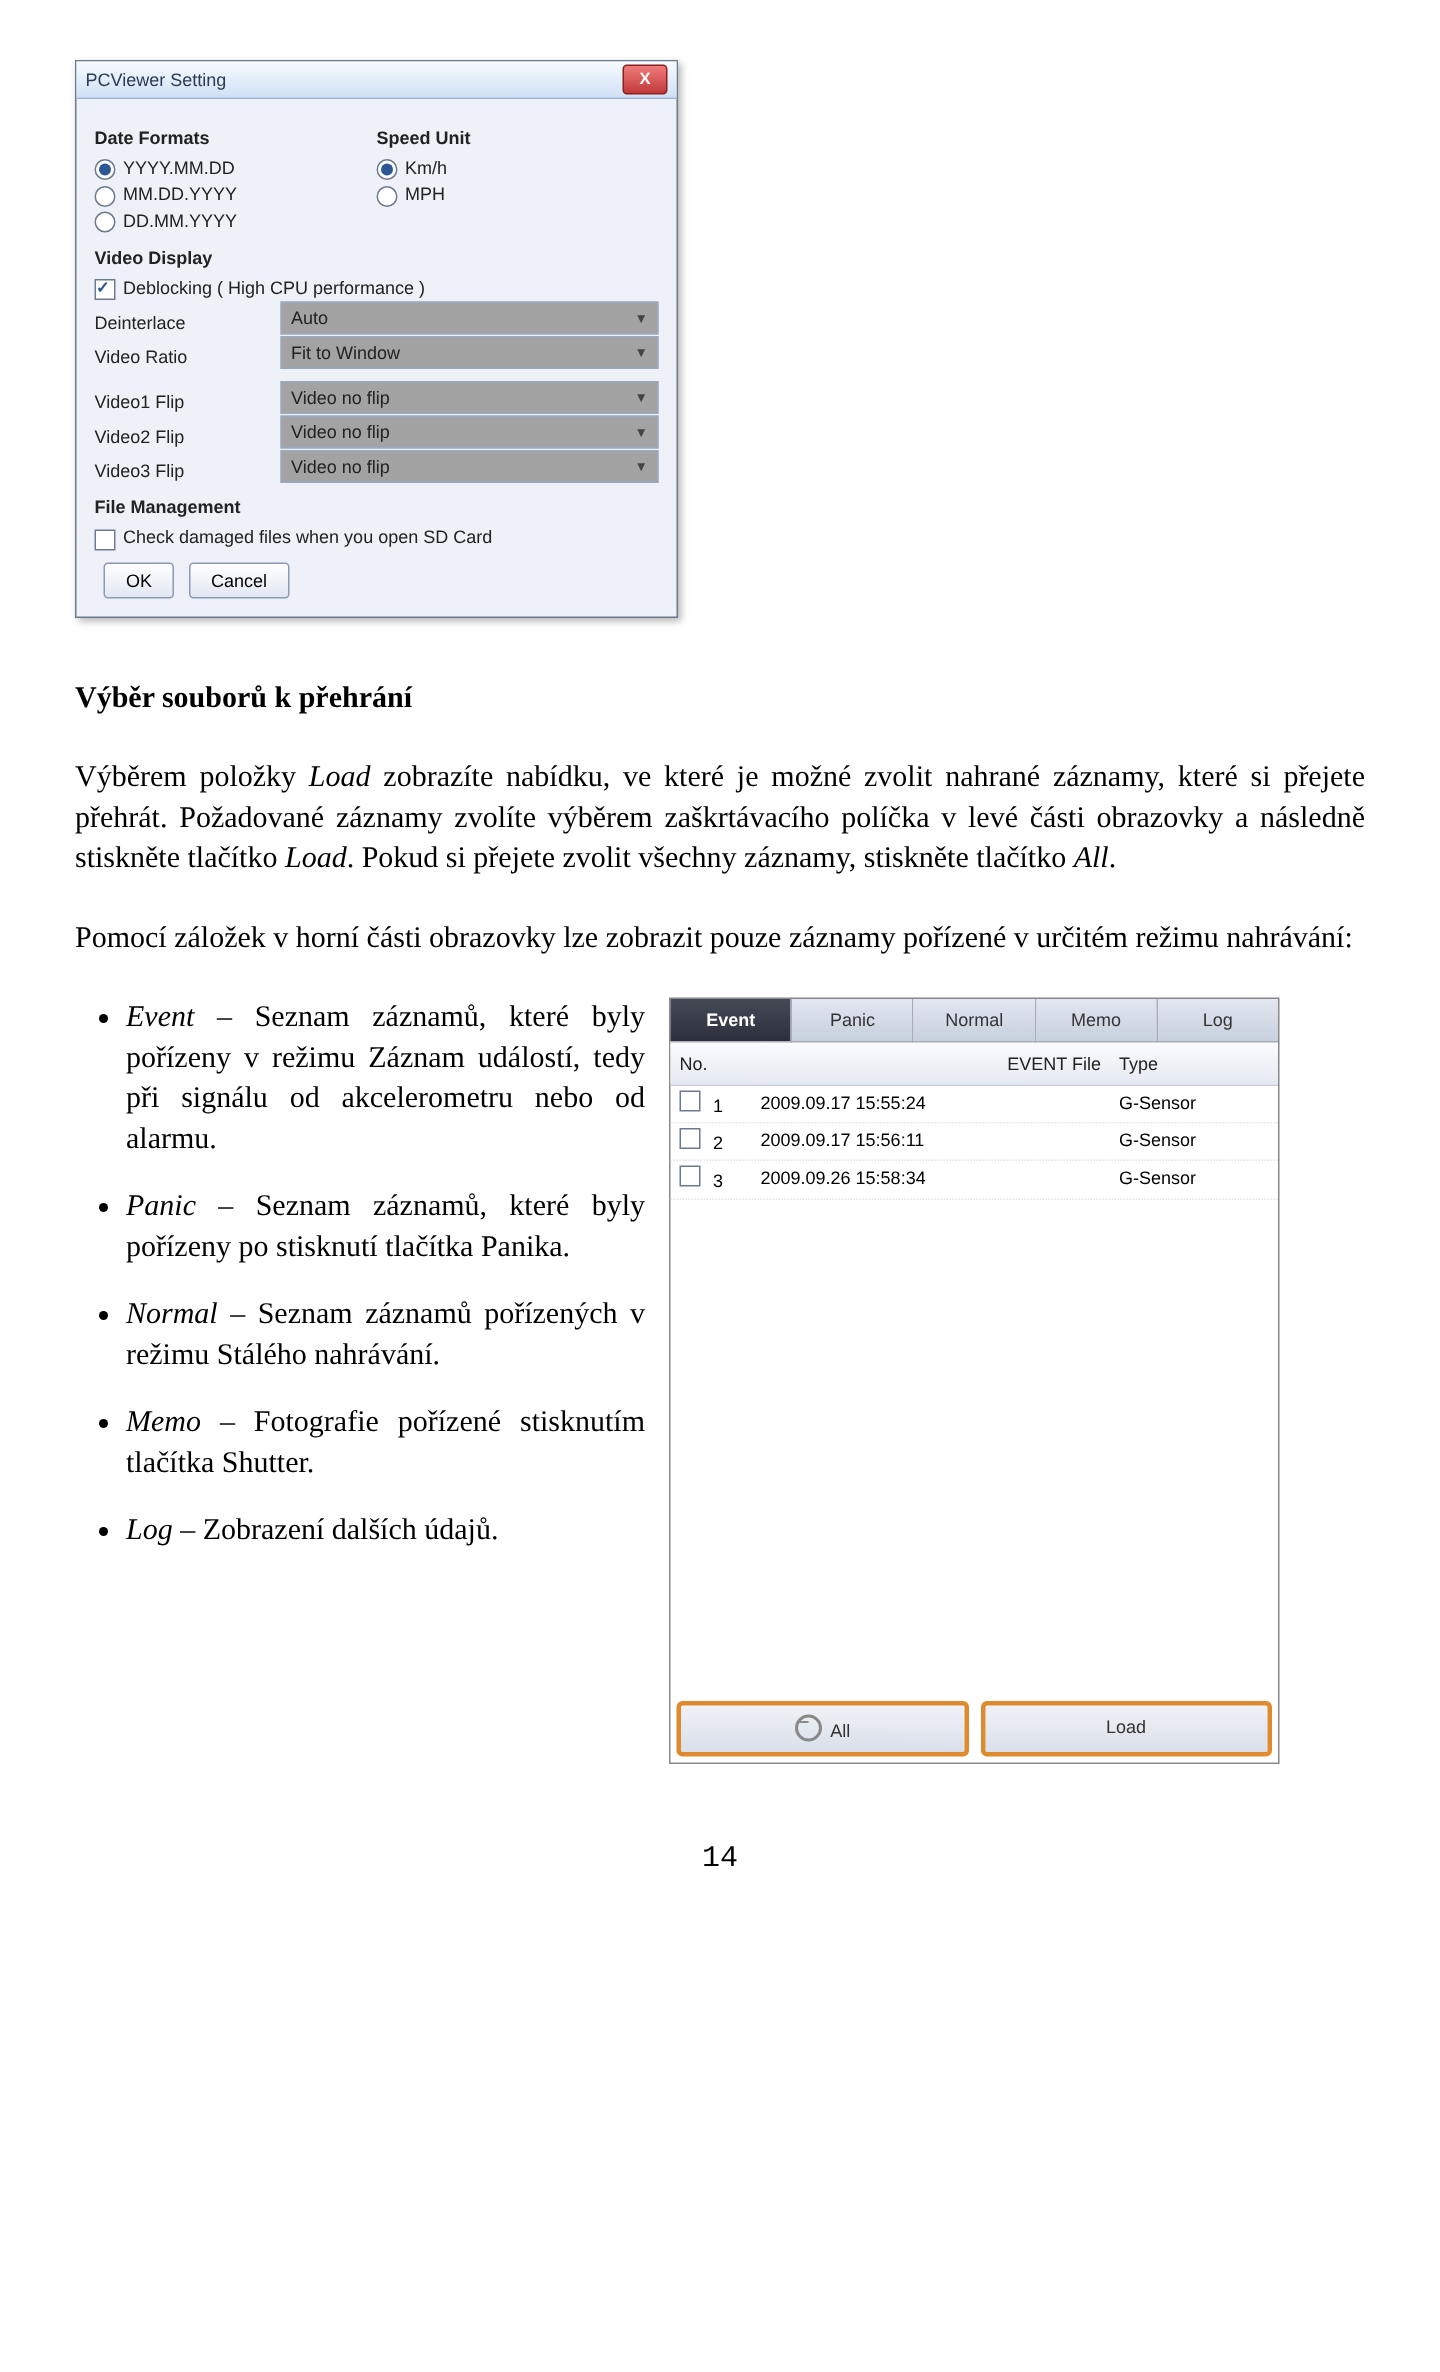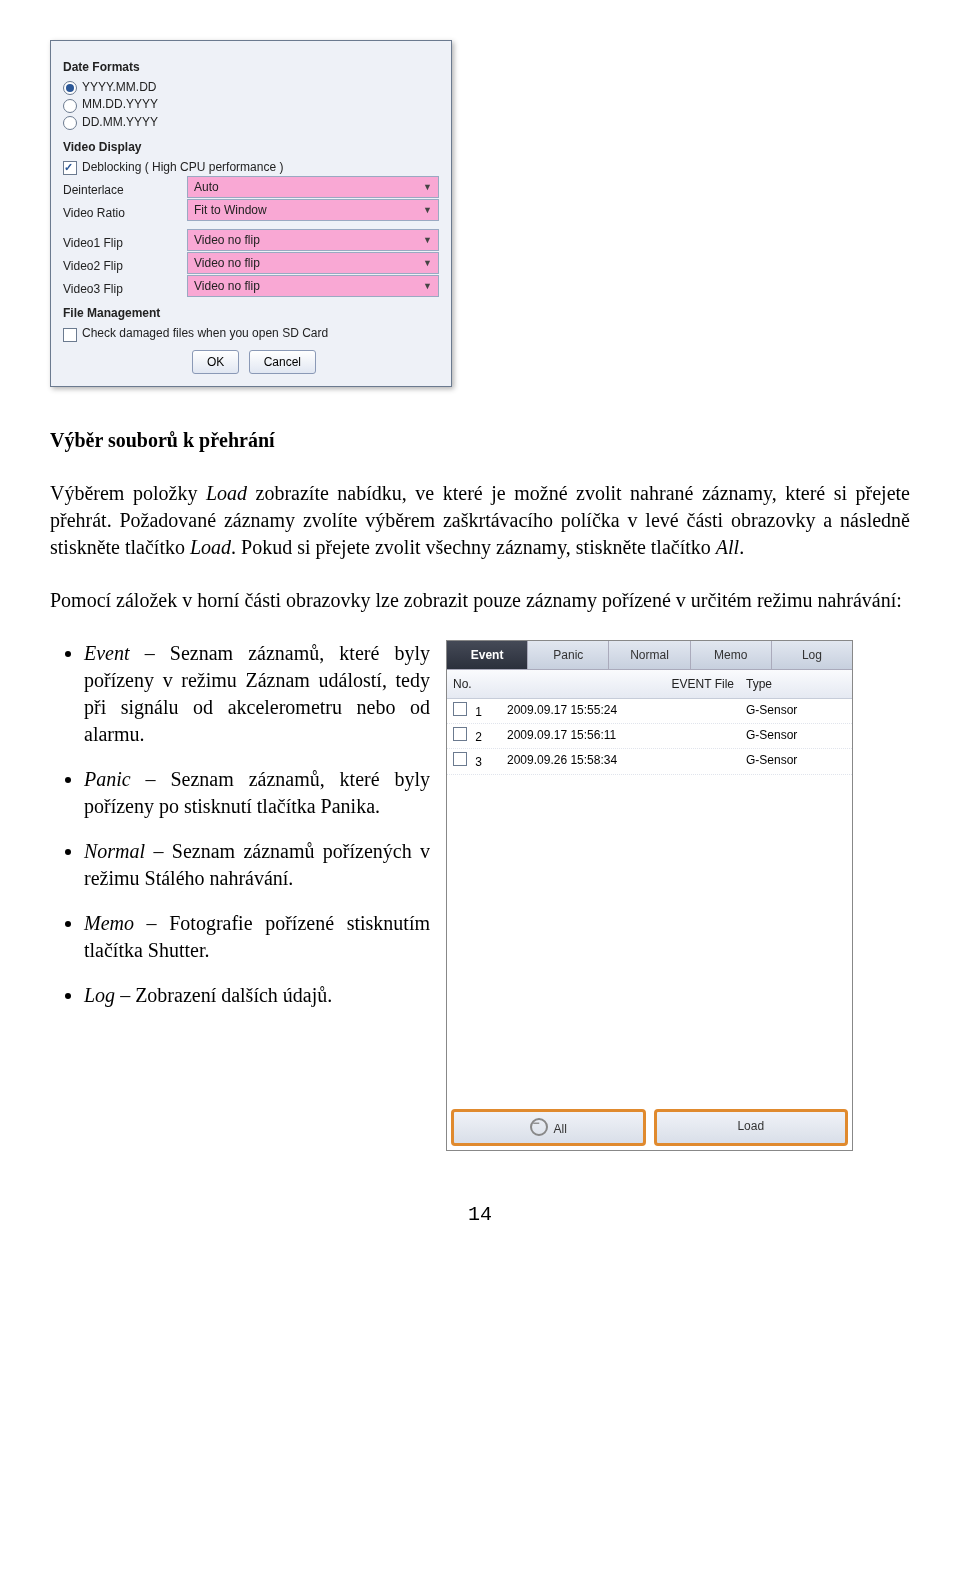--- a/index.html
+++ b/index.html
@@ -12,23 +12,23 @@
 .titlebar{height:24px;background:linear-gradient(#f7fbff,#d0e0f5);border-bottom:1px solid #9bb3d6;display:flex;align-items:center;padding:0 6px;font-size:12px;color:#2b3b55;position:relative}
 .titlebar .x{margin-left:auto;width:28px;height:18px;background:linear-gradient(#f07a7a,#c13a3a);border:1px solid #8a2020;border-radius:3px;color:#fff;display:flex;align-items:center;justify-content:center;font-weight:bold;font-size:11px}
 .winbody{padding:10px 12px 12px}
 .grp{font-weight:bold;margin:8px 0 4px;color:#222}
 .row{display:flex;align-items:flex-end;margin:1px 0;color:#222}
 .lbl{flex:0 0 120px}
 .radio{width:12px;height:12px;border:1px solid #6b7a8f;border-radius:50%;margin-right:5px;display:inline-block;background:#fff;position:relative}
 .radio.on::after{content:"";position:absolute;inset:2px;border-radius:50%;background:#2b5797}
 .chk{width:12px;height:12px;border:1px solid #6b7a8f;background:#fff;margin-right:5px;display:inline-block;position:relative}
 .chk.on::after{content:"✓";position:absolute;top:-2px;left:0;font-size:11px;color:#2b5797;font-weight:bold}
-.sel{flex:1;height:20px;border:1px solid #9aa9c2;background:#f9a8d4;padding:0 6px;display:flex;align-items:center;justify-content:space-between;margin-left:4px}
+.sel{flex:1;height:20px;border:1px solid #9aa9c2;background:#a3a3a3;padding:0 6px;display:flex;align-items:center;justify-content:space-between;margin-left:4px}
 .sel .tri{font-size:9px;color:#444}
-.btns{text-align:center;margin-top:8px}
+.btns{text-align:left;margin-top:8px}
 .btn{display:inline-block;border:1px solid #8a99b6;background:linear-gradient(#fff,#e1e7f2);padding:3px 14px;border-radius:3px;margin-left:6px;font-size:12px}
 .twocol{display:flex;}
 .col{flex:1}
 .content-row{display:flex;gap:16px;align-items:flex-start;margin-bottom:20px}
 .content-text{flex:0 0 380px}
 ul.b{list-style:disc;padding-left:34px;margin:0}
 ul.b li{text-align:justify;margin-bottom:18px}
 .panel{width:405px;border:1px solid #888;background:#fff;font-family:Tahoma,Arial,sans-serif;font-size:12px}
 .tabs{display:flex}
 .tab{flex:1;text-align:center;padding:6px 0;background:linear-gradient(#e2e7f0,#c7d0de);border-right:1px solid #aab;border-bottom:1px solid #aab;color:#333}
@@ -47,35 +47,50 @@
 .pbtn .ico{display:inline-block;width:14px;height:14px;border:2px solid #888;border-radius:50%;margin-right:6px;vertical-align:-3px;position:relative}
 .pbtn .ico::after{content:"−";position:absolute;top:-5px;left:1px;color:#888;font-weight:bold}
 .pagen{text-align:center;margin-top:50px;font-family:Liberation Mono, monospace}
 </style>
 </head>
 <body>
 
 <div class="top-area">
 
   <div class="win">
+    <div class="titlebar">
+      <span>PCViewer Setting</span>
+      <span class="x">X</span>
+    </div>
     <div class="winbody">
       <div class="twocol">
         <div class="col">
           <div class="grp">Date Formats</div>
           <div class="row">
               <span class="radio on"></span>
               <span>YYYY.MM.DD</span>
             </div>
           <div class="row">
               <span class="radio"></span>
               <span>MM.DD.YYYY</span>
             </div>
           <div class="row">
               <span class="radio"></span>
               <span>DD.MM.YYYY</span>
+            </div>
+        </div>
+        <div class="col">
+          <div class="grp">Speed Unit</div>
+          <div class="row">
+              <span class="radio on"></span>
+              <span>Km/h</span>
+            </div>
+          <div class="row">
+              <span class="radio"></span>
+              <span>MPH</span>
             </div>
         </div>
       </div>
 
       <div class="grp">Video Display</div>
       <div class="row">
           <span class="chk on"></span>
           <span>Deblocking ( High CPU performance )</span>
         </div>
       <div class="row">

